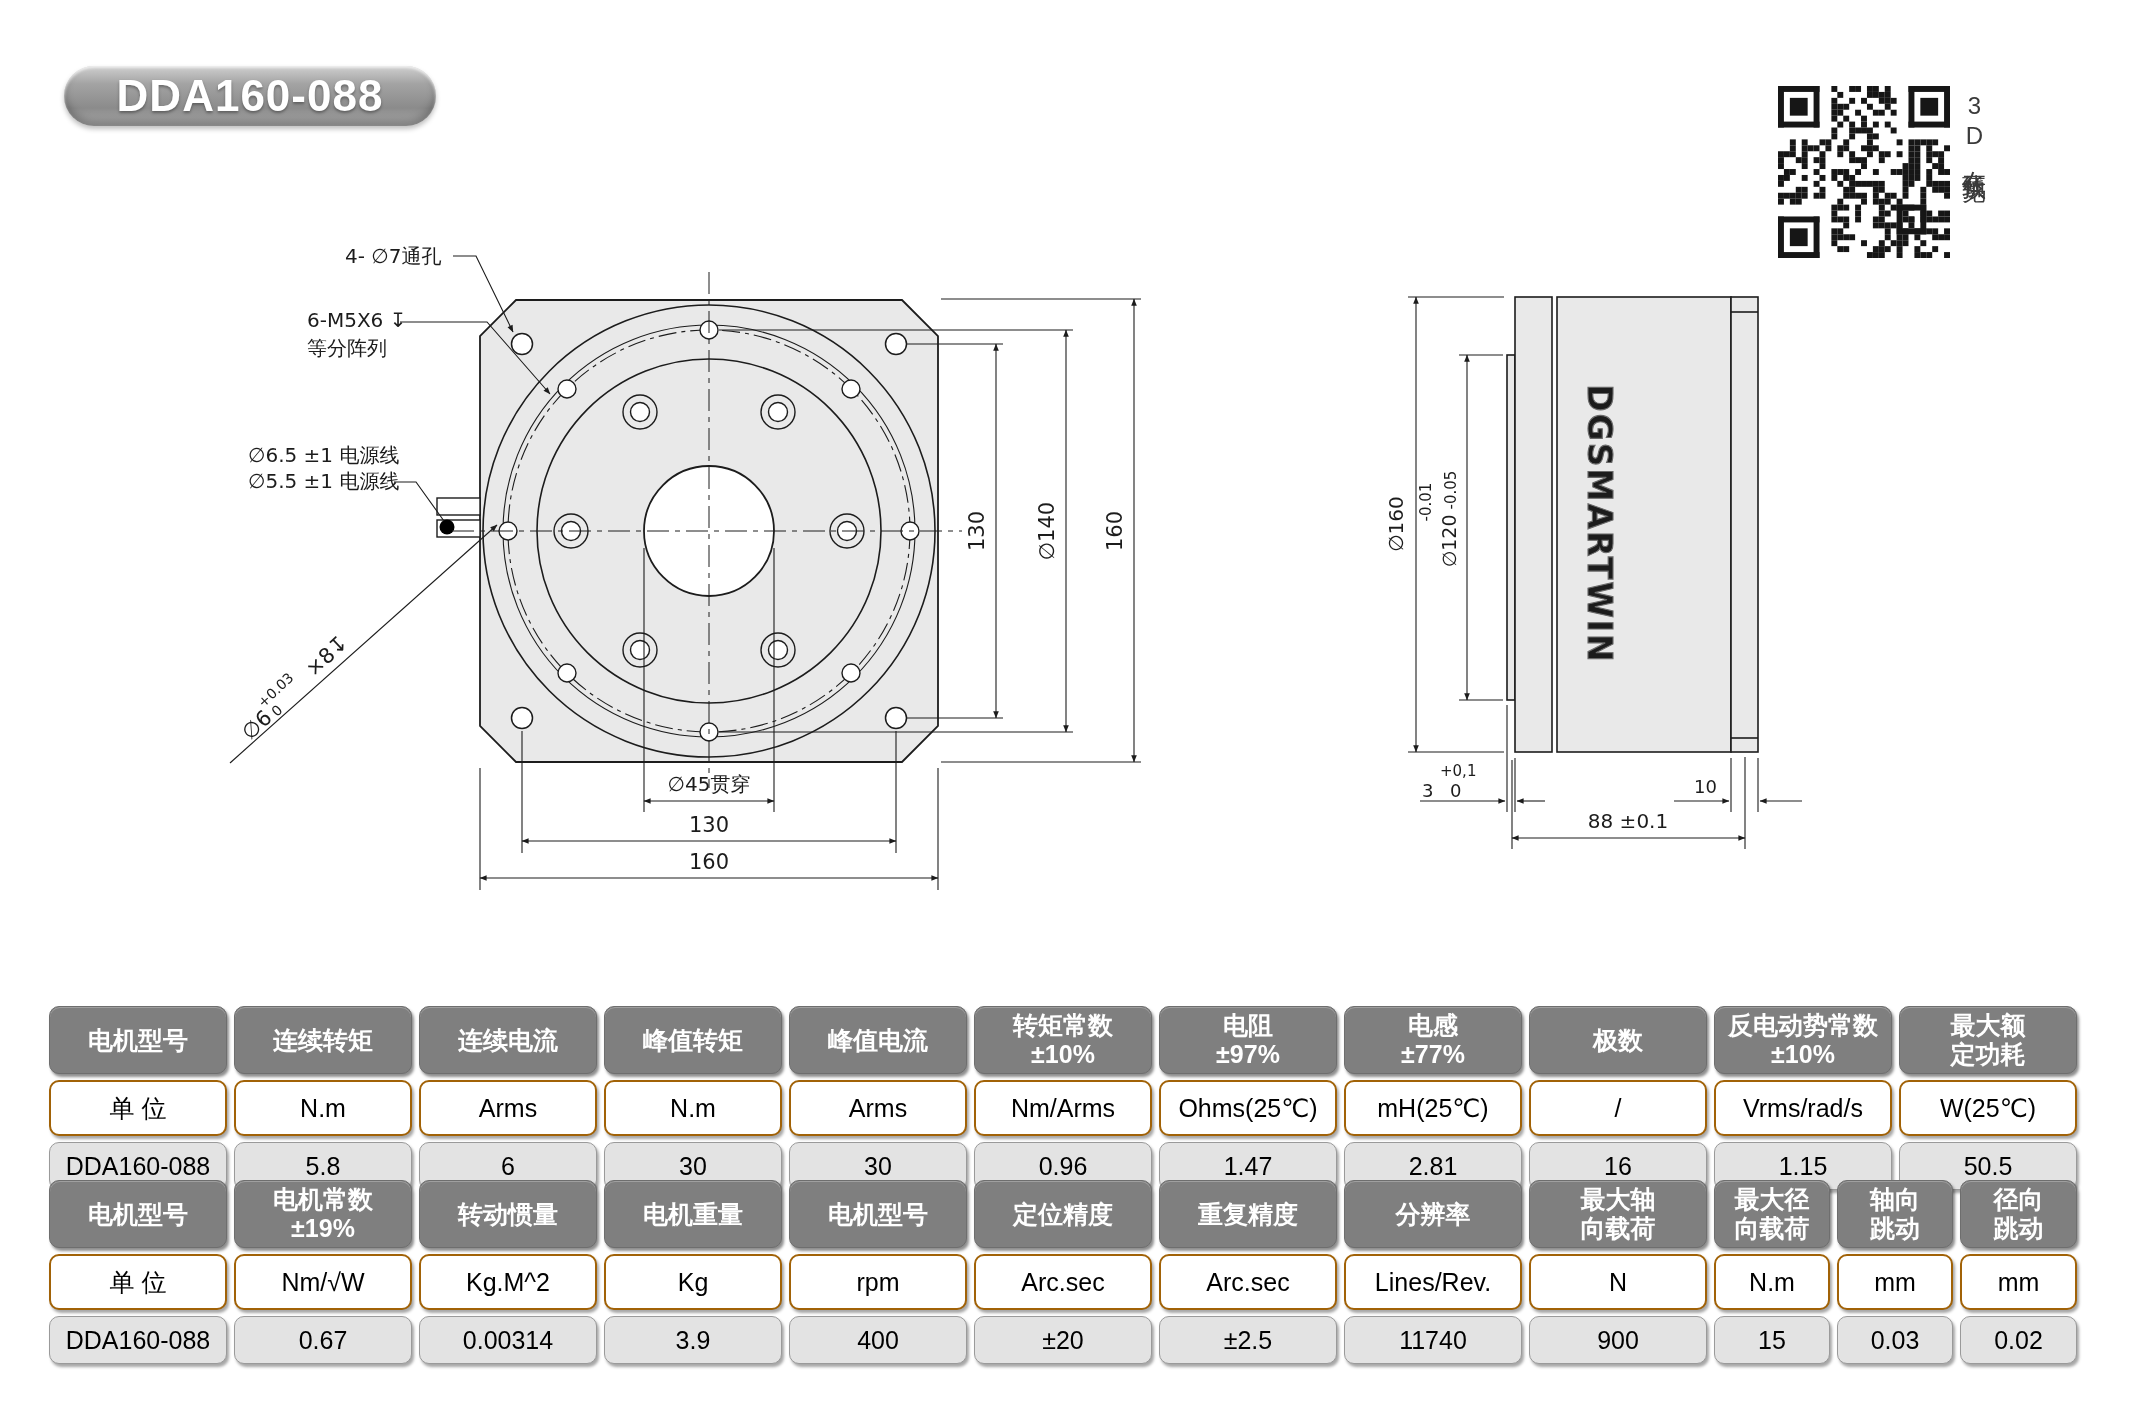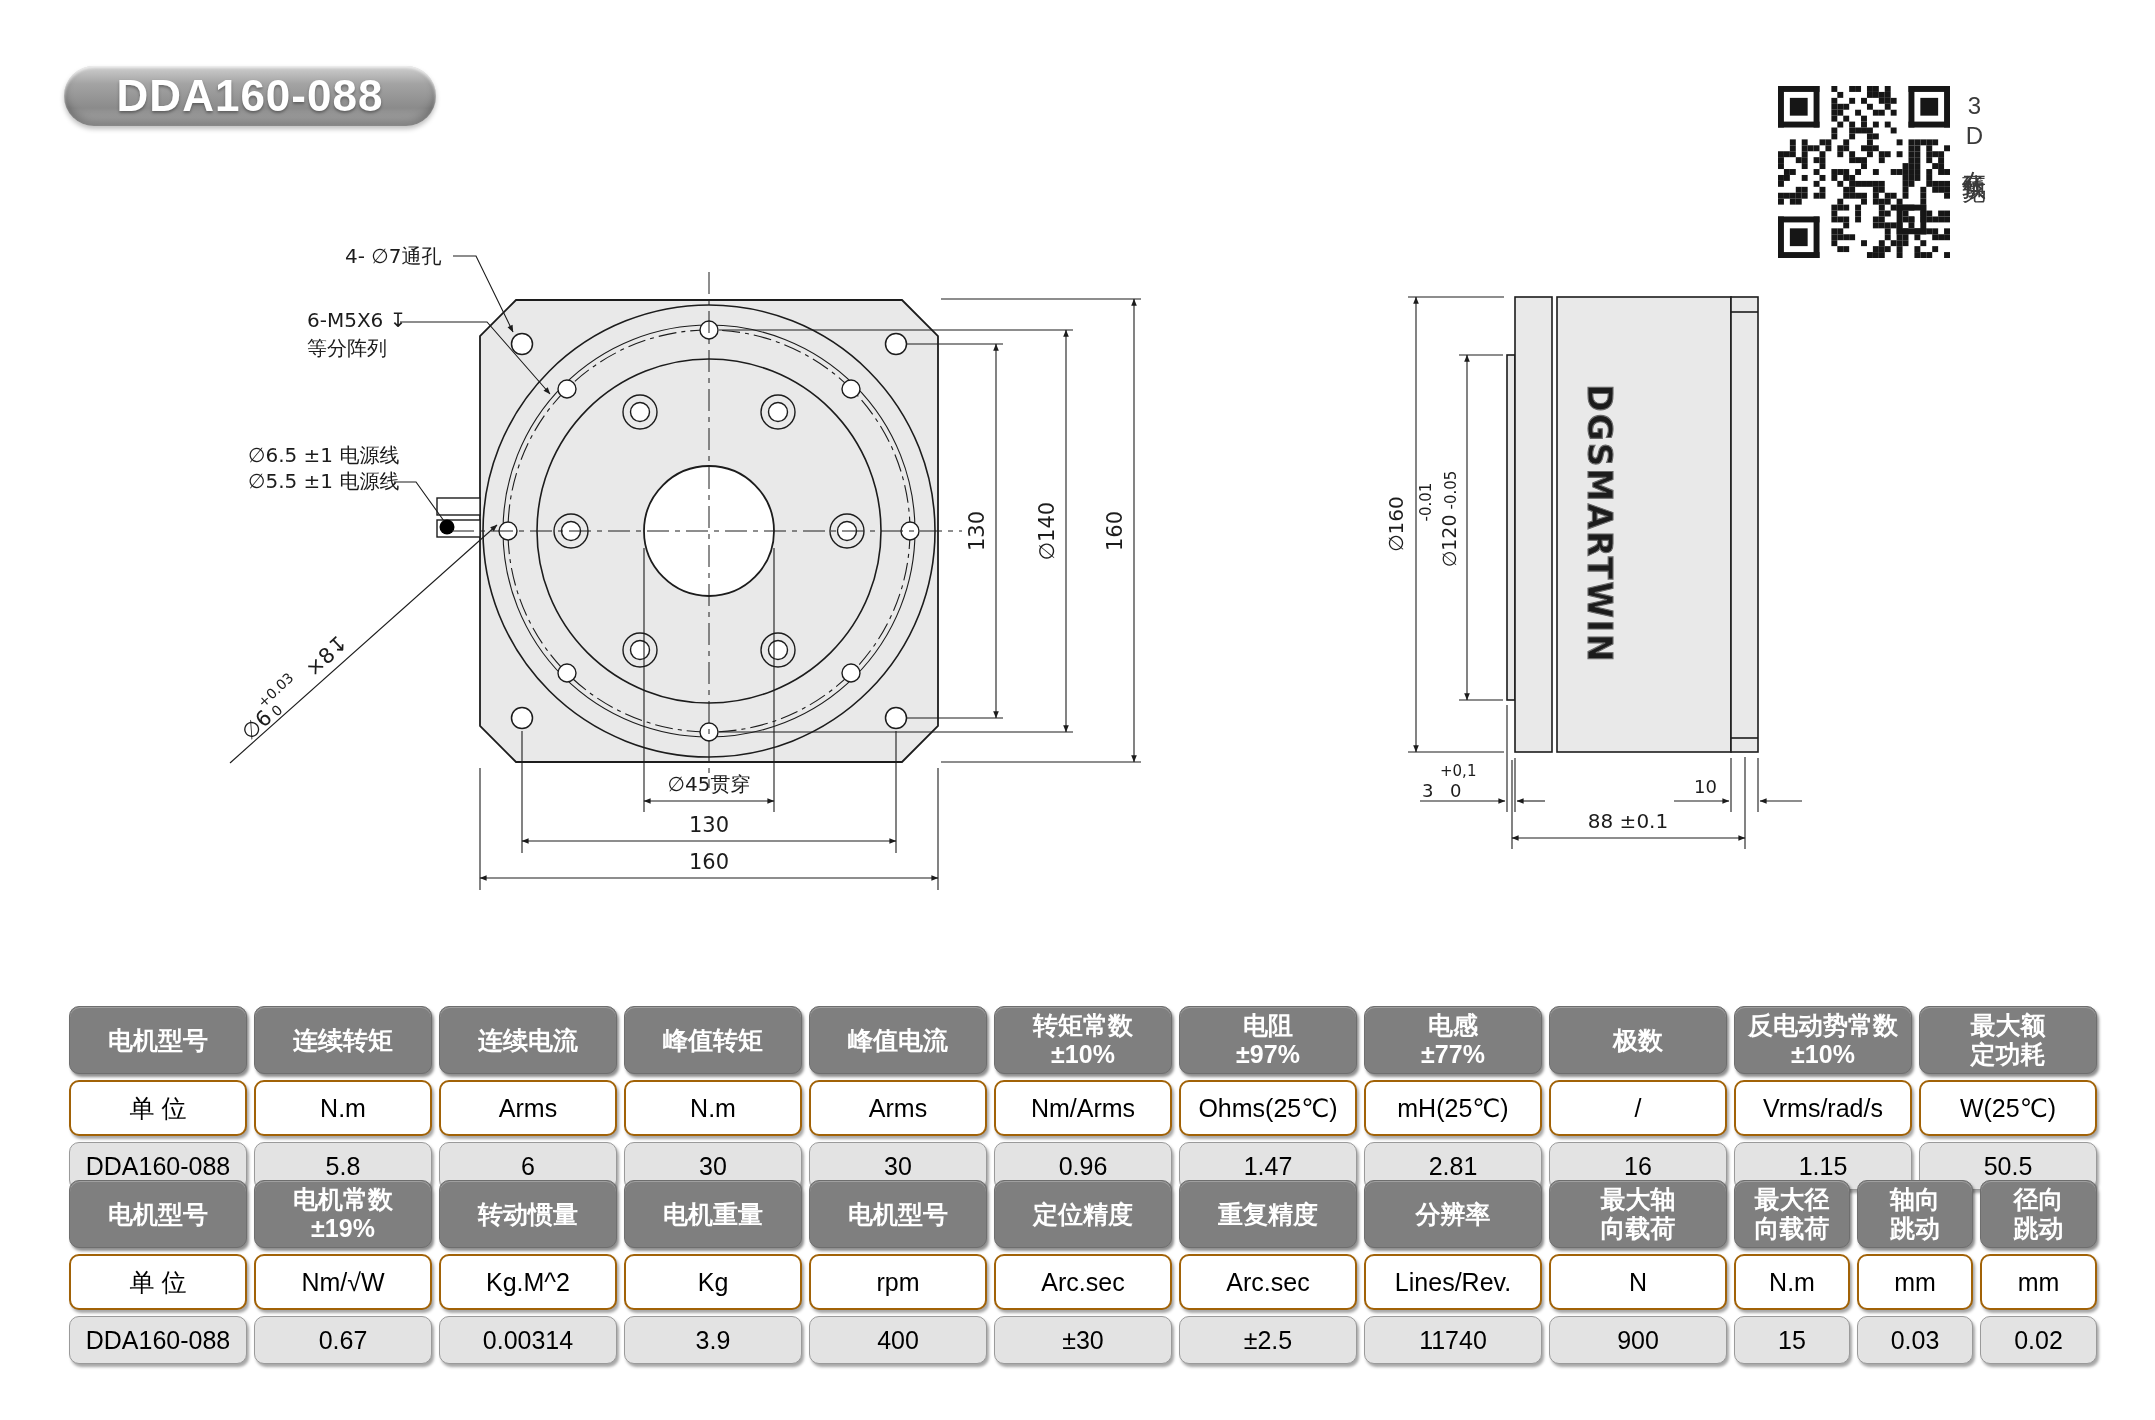--- a/index.html
+++ b/index.html
@@ -13,21 +13,21 @@
   .badge span{color:#fff;font-size:44px;font-weight:bold;letter-spacing:1px;
     text-shadow:0 2px 3px rgba(0,0,0,.35);}
   
   .qr{position:absolute;left:1778px;top:86px;width:172px;height:172px;}
   .qr-caption{position:absolute;left:1956px;top:92px;width:34px;height:170px;
     writing-mode:vertical-rl;text-orientation:upright;font-size:24px;letter-spacing:3px;color:#3a3a3a;}
   
   .drawings{position:absolute;left:0;top:0;}
   .drawings text{fill:#1c1c1c;font-family:"DejaVu Sans","Liberation Sans",sans-serif;}
   
-  table.spec{position:absolute;left:62px;border-collapse:separate;border-spacing:7px 6px;table-layout:fixed;width:2042px;}
+  table.spec{position:absolute;left:42px;border-collapse:separate;border-spacing:7px 6px;table-layout:fixed;width:2042px;}
   table.spec td{text-align:center;vertical-align:middle;border-radius:10px;overflow:hidden;}
   td.th{background:#7f7f7f;color:#fff;font-weight:bold;font-size:25px;height:64px;white-space:pre-line;line-height:1.15;
     border:1px solid #6e6e6e;box-shadow:inset 0 1px 0 rgba(255,255,255,.25), 2px 3px 3px rgba(0,0,0,.45);}
   td.tu{background:#ffffff;border:2px solid #a16207;font-size:25px;height:50px;box-shadow:2px 3px 3px rgba(0,0,0,.35);}
   td.tv{background:#e3e3e3;border:1px solid #9a9a9a;font-size:25px;height:44px;box-shadow:2px 3px 3px rgba(0,0,0,.35);}
   #t1{top:1000px;} #t2{top:1174px;}
 </style>
 </head>
 <body>
 
@@ -599,21 +599,21 @@
       <td class="tu">N.m</td>
       <td class="tu">mm</td>
       <td class="tu">mm</td>
     </tr>
     <tr>
       <td class="tv">DDA160-088</td>
       <td class="tv">0.67</td>
       <td class="tv">0.00314</td>
       <td class="tv">3.9</td>
       <td class="tv">400</td>
-      <td class="tv">±30</td>
+      <td class="tv">±20</td>
       <td class="tv">±2.5</td>
       <td class="tv">11740</td>
       <td class="tv">900</td>
       <td class="tv">15</td>
       <td class="tv">0.03</td>
       <td class="tv">0.02</td>
     </tr>
   </tbody>
     </table>
 

